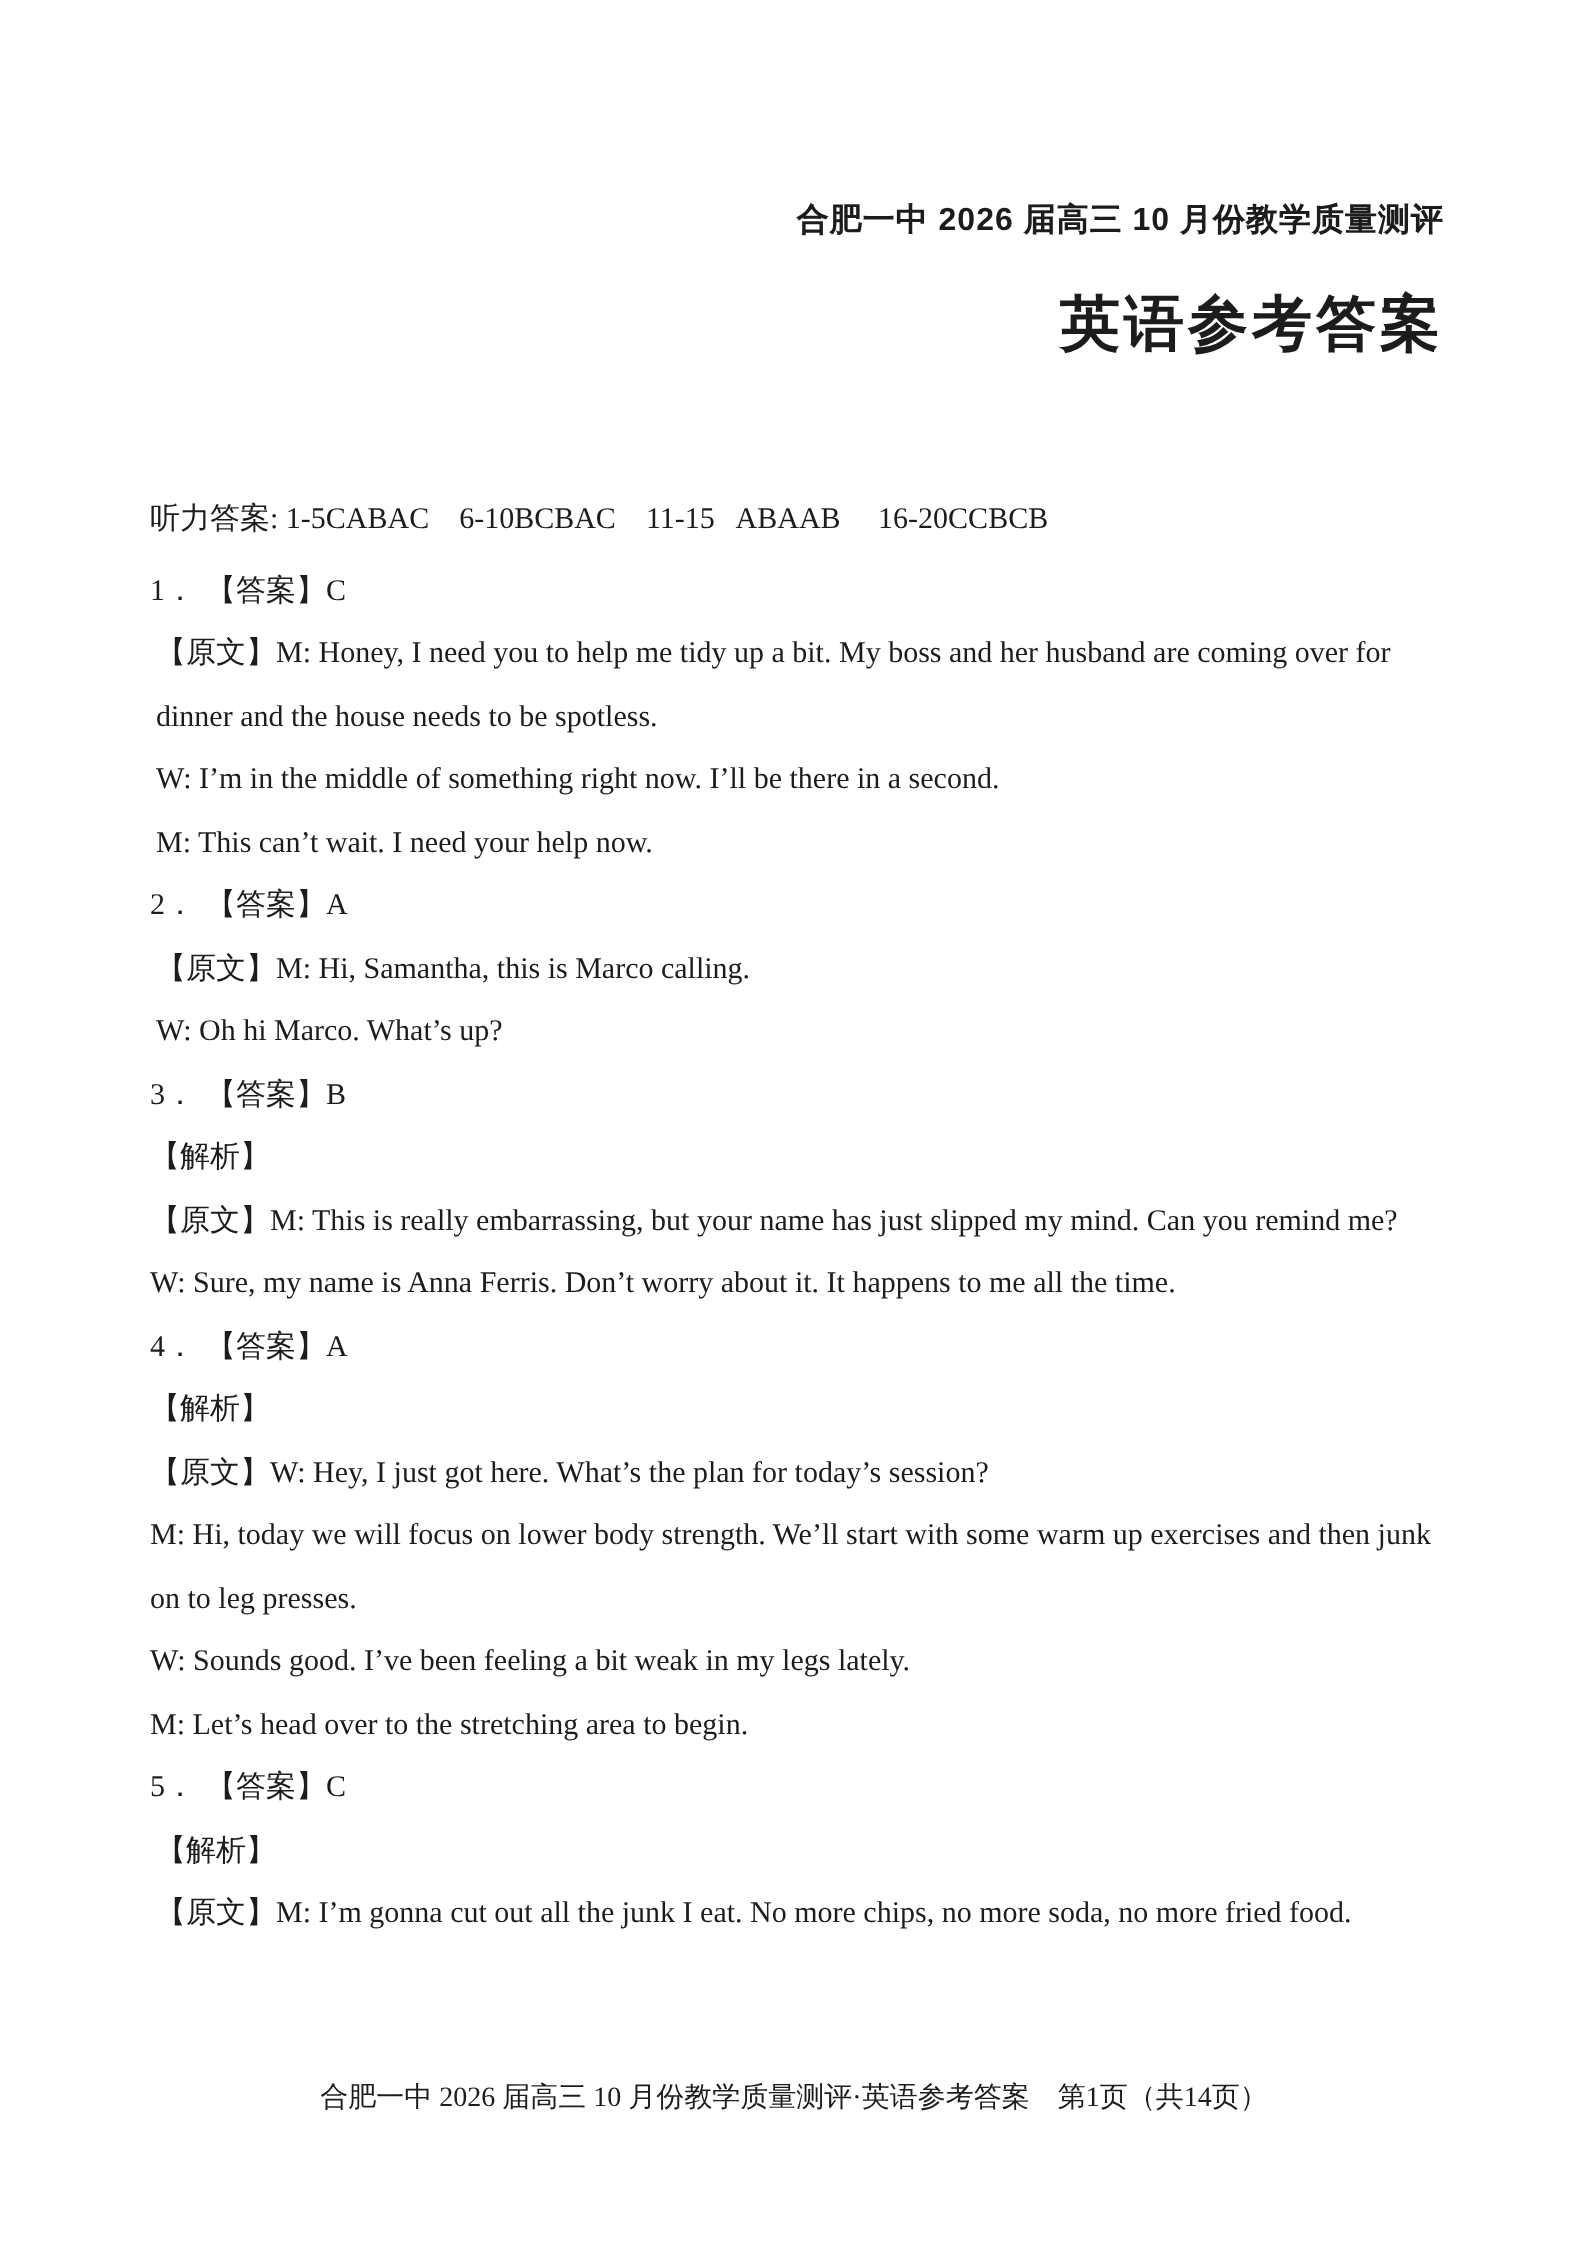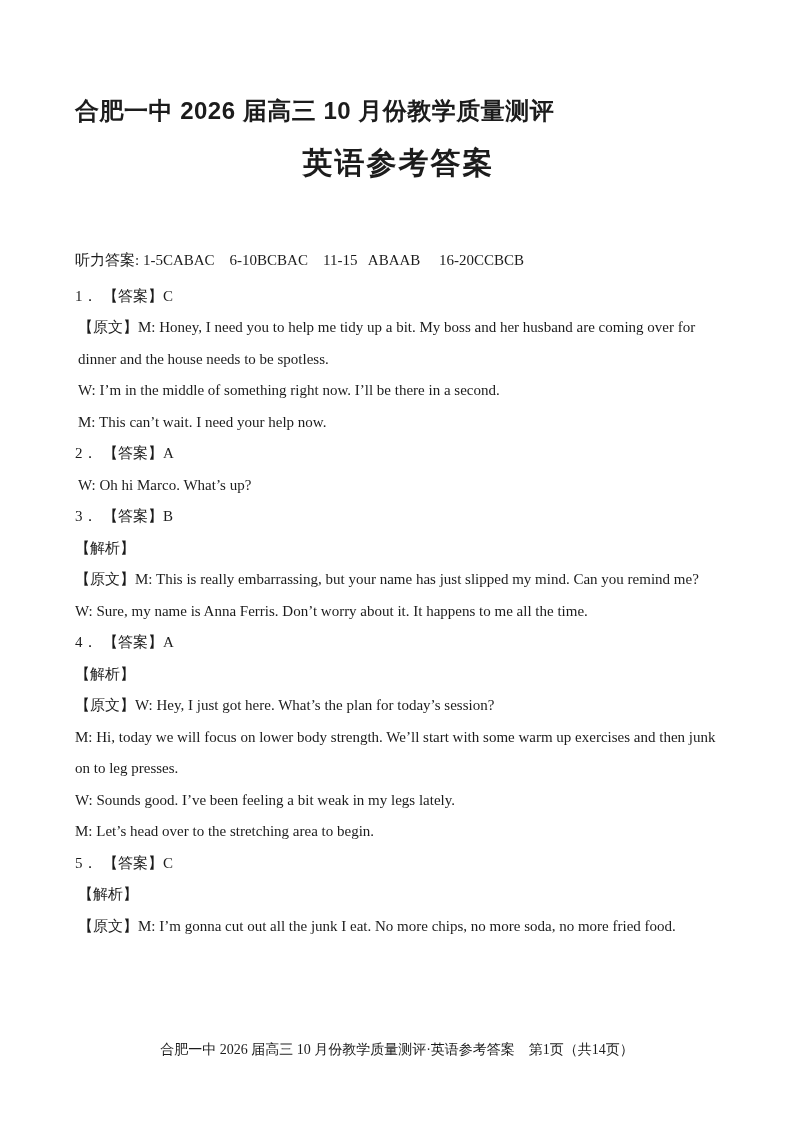--- a/index.html
+++ b/index.html
@@ -12,29 +12,29 @@
   }
   .page {
     position: relative;
     width: 794px;
     height: 1123px;
     background: #ffffff;
     overflow: hidden;
     padding: 100px 72px 0 75px;
   }
   .doc-title {
-    text-align: left;
+    text-align: right;
     font-family: "Liberation Sans", "DejaVu Sans", sans-serif;
     font-weight: 700;
-    font-size: 24px;
+    font-size: 16px;
     line-height: 22px;
     letter-spacing: 0.5px;
   }
   .doc-subtitle {
-    text-align: center;
+    text-align: right;
     font-weight: 700;
     font-size: 30px;
     line-height: 34px;
     margin-top: 24px;
     letter-spacing: 2px;
   }
   .listening-line {
     margin-top: 65px;
     font-size: 15px;
     line-height: 31.5px;
@@ -84,20 +84,21 @@
     <p class="para indent">【原文】M: Honey, I need you to help me tidy up a bit. My boss and her husband are coming over for dinner and the house needs to be spotless.</p>
     <p class="para indent">W: I’m in the middle of something right now. I’ll be there in a second.</p>
     <p class="para indent">M: This can’t wait. I need your help now.</p>
   </section>
 
   <section class="item">
     <div class="answer-line">
       <span class="q-num">2．</span>
       <span class="q-ans">【答案】A</span>
     </div>
+    <p class="para indent">【原文】M: Hi, Samantha, this is Marco calling.</p>
     <p class="para indent">W: Oh hi Marco. What’s up?</p>
   </section>
 
   <section class="item">
     <div class="answer-line">
       <span class="q-num">3．</span>
       <span class="q-ans">【答案】B</span>
     </div>
     <p class="para">【解析】</p>
     <p class="para">【原文】M: This is really embarrassing, but your name has just slipped my mind. Can you remind me?</p>

